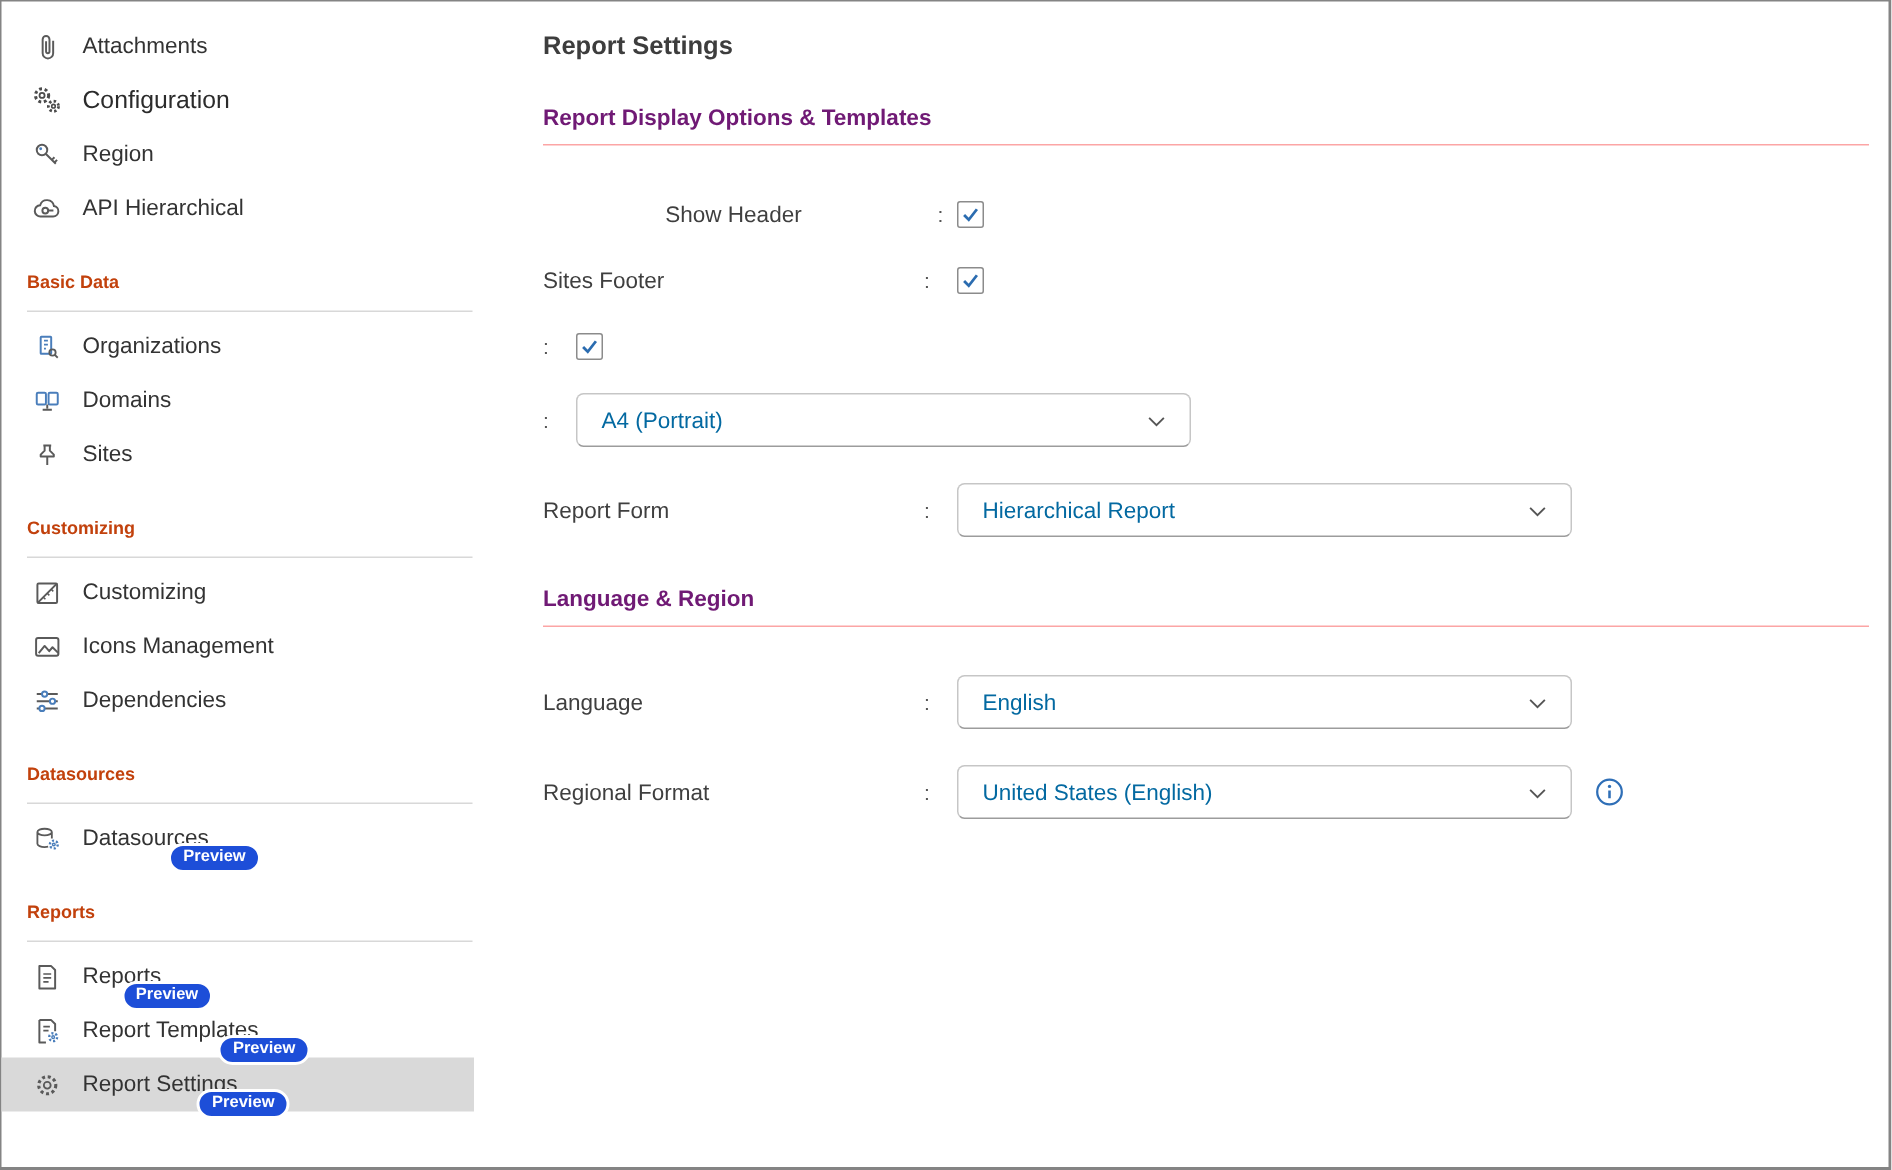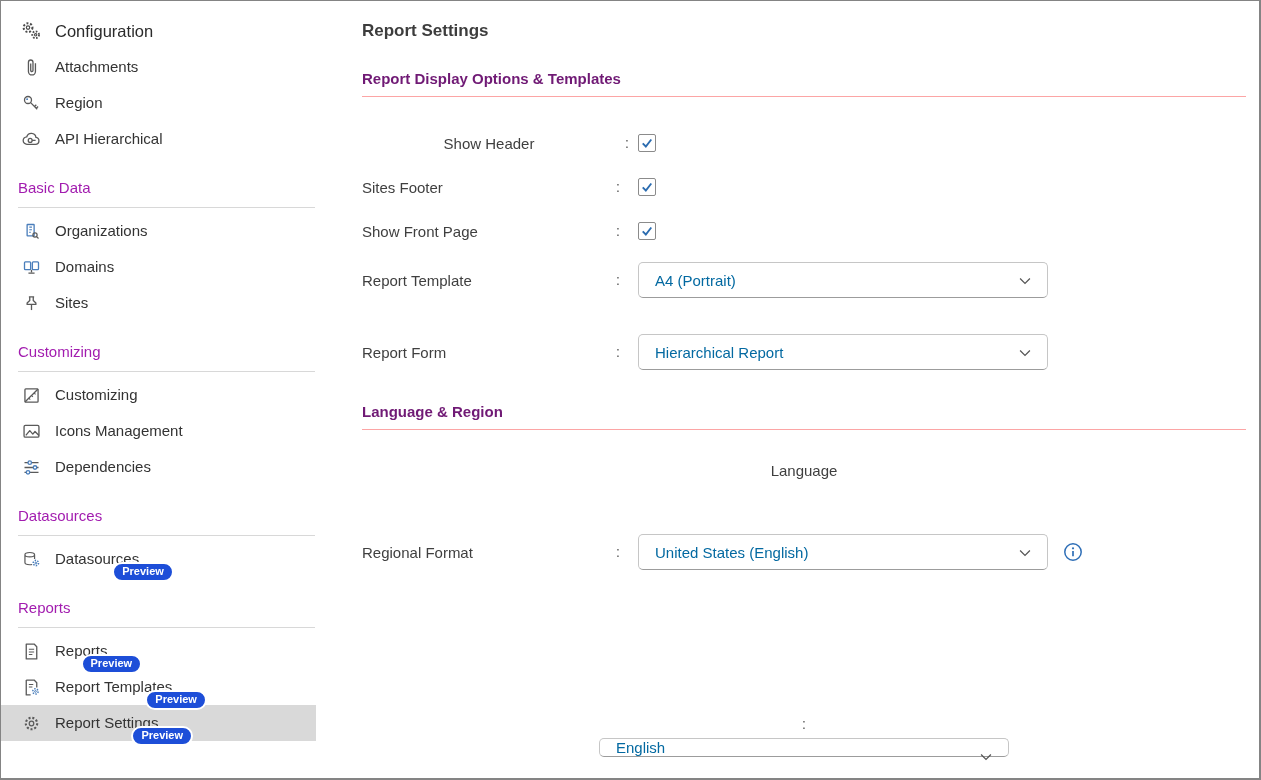--- a/index.html
+++ b/index.html
@@ -27,38 +27,38 @@
   .nav-item.app .ico svg { width:24px; height:24px; }
   .lbl-wrap { position:relative; display:inline-block; line-height:20px; }
   .badge {
     position:absolute; left:calc(100% - 27px); top:13px; z-index:3;
     background:#1d4ed8; color:#fff; border:2px solid #fff;
     font-size:11px; font-weight:700; line-height:13px;
     padding:1px 8px 2px; border-radius:10px; white-space:nowrap;
   }
   .side-section-title {
     margin:21px 0 0 17px; width:297px;
-    font-size:15px; font-weight:400; color:#a21caf;
+    font-size:12px; font-weight:700; color:#c2410c;
     line-height:20px; padding-bottom:9px; border-bottom:1px solid #d8d8d8;
   }
   .side-group { padding-top:5px; }
   
   .main { flex:1 1 auto; padding:19px 13px 0 46px; overflow:visible; }
   .page-title { font-size:17px; color:#3d3d3d; line-height:21px; }
   .section-title {
     margin-top:28px; font-size:15px; color:#701a75; line-height:20px;
     padding-bottom:7px; border-bottom:1px solid #fca5a5;
   }
   .section-title.second { margin-top:32px; }
   .form-row { display:flex; align-items:center; }
   .row-check { height:44px; }
   .row-check:first-of-type { margin-top:24px;text-align:center; }
-  .row-dd { height:36px; margin-top:36px; }
+  .row-dd { height:36px; margin-top:24px; }
   .row-dd.first-dd { margin-top:9px; }
-  .row-dd.after-rule { margin-top:32px;flex-direction:column; }
+  .row-dd.after-rule { margin-top:32px; }
   .form-label { flex:0 0 254px; font-size:15px; color:#3f3f3f; }
   .colon { flex:0 0 22px; font-size:14px; color:#555; }
   .checkbox {
     width:18px; height:18px; border:1px solid #8b8b8b; border-radius:2px;
     background:#fff; display:flex; align-items:center; justify-content:center; cursor:pointer;
   }
   .checkbox svg { width:14px; height:14px; }
   .dropdown {
     position:relative; width:410px; height:36px; background:#fff;
     border:1px solid #c6c6c6; border-bottom-color:#9c9c9c; border-radius:5px;
@@ -67,45 +67,45 @@
   }
   .dd-chevron { position:absolute; right:13px; top:9px; width:18px; height:18px; }
   .info-ico { margin-left:14px; width:22px; height:22px; cursor:pointer; display:flex; }
 </style>
 </head>
 <body>
 
 <div class="window">
 
   <nav class="sidebar">
+
+    <div class="nav-item">
+      <span class="ico">
+        <svg viewBox="0 0 24 24" fill="none" stroke="#5a5a5a" stroke-width="1.5">
+          <path d="M16.5 7v9.5a4 4 0 0 1-8 0V6a2.6 2.6 0 0 1 5.2 0v9.3a1.3 1.3 0 0 1-2.6 0V7.5"></path>
+        </svg>
+      </span>
+      <span class="lbl-wrap"><span>Attachments</span></span>
+    </div>
 
     <div class="nav-item app">
       <span class="ico">
         <svg viewBox="0 0 26 26" fill="none">
           <circle cx="9.5" cy="9" r="5.2" stroke="#4c4c4c" stroke-width="2.4" stroke-dasharray="2.3 2.1"></circle>
           <circle cx="9.5" cy="9" r="2" stroke="#4c4c4c" stroke-width="1.4"></circle>
           <circle cx="18.5" cy="17.5" r="4" stroke="#4c4c4c" stroke-width="2.2" stroke-dasharray="1.9 1.8"></circle>
           <circle cx="18.5" cy="17.5" r="1.4" stroke="#4c4c4c" stroke-width="1.3"></circle>
         </svg>
       </span>
       <span class="lbl-wrap"><span>Configuration</span></span>
     </div>
 
     <div class="nav-item">
       <span class="ico">
         <svg viewBox="0 0 24 24" fill="none" stroke="#5a5a5a" stroke-width="1.5">
-          <path d="M16.5 7v9.5a4 4 0 0 1-8 0V6a2.6 2.6 0 0 1 5.2 0v9.3a1.3 1.3 0 0 1-2.6 0V7.5"></path>
-        </svg>
-      </span>
-      <span class="lbl-wrap"><span>Attachments</span></span>
-    </div>
-
-    <div class="nav-item">
-      <span class="ico">
-        <svg viewBox="0 0 24 24" fill="none" stroke="#5a5a5a" stroke-width="1.5">
           <circle cx="8" cy="8" r="4"></circle>
           <circle cx="7" cy="7" r="1.1" fill="#4a7ebb" stroke="none"></circle>
           <path d="M11 11l7.5 7.5M15.5 15.5l2-2M17.5 17.5l2-2"></path>
         </svg>
       </span>
       <span class="lbl-wrap"><span>Region</span></span>
     </div>
 
     <div class="nav-item">
       <span class="ico">
@@ -265,31 +265,29 @@
       <span class="form-label">Sites Footer</span>
       <span class="colon">:</span>
       <span class="checkbox">
         <svg viewBox="0 0 18 18" fill="none">
             <polyline points="3.5,9.5 7.5,13.5 14.5,4.5" stroke="#2b6cb0" stroke-width="2.4"></polyline>
           </svg>
       </span>
     </div>
 
     <div class="form-row row-check">
-      <span class="form-label">Show Front Page</span>
       <span class="colon">:</span>
       <span class="checkbox">
         <svg viewBox="0 0 18 18" fill="none">
             <polyline points="3.5,9.5 7.5,13.5 14.5,4.5" stroke="#2b6cb0" stroke-width="2.4"></polyline>
           </svg>
       </span>
     </div>
 
     <div class="form-row row-dd first-dd">
-      <span class="form-label">Report Template</span>
       <span class="colon">:</span>
       <div class="dropdown">
         <span>A4 (Portrait)</span>
         <svg class="dd-chevron" viewBox="0 0 22 22" fill="none">
             <polyline points="5,8 11,14 17,8" stroke="#555" stroke-width="1.5"></polyline>
           </svg>
       </div>
     </div>
 
     <div class="form-row row-dd">

